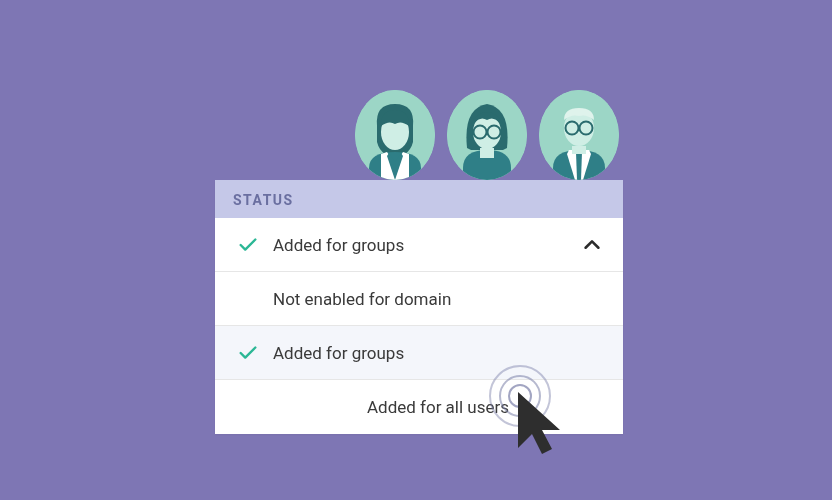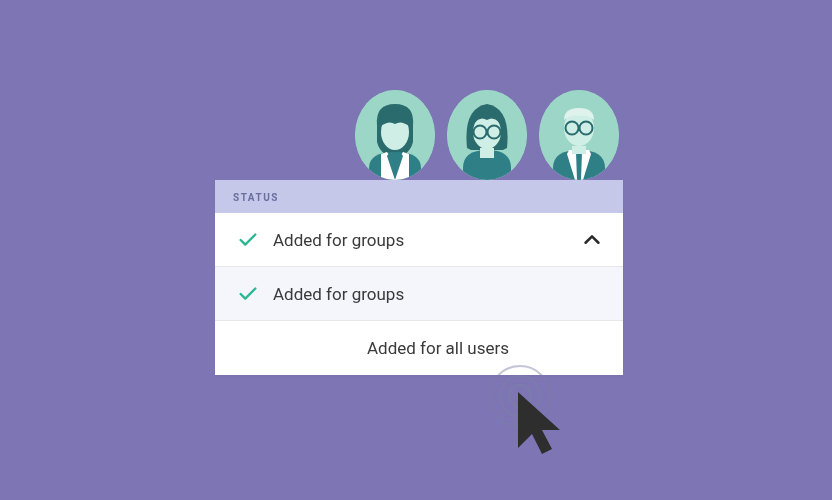--- a/index.html
+++ b/index.html
@@ -33,21 +33,21 @@
     position: absolute;
     top: 180px;
     left: 215px;
     width: 408px;
     background: #fff;
     box-shadow: 0 1px 2px rgba(0,0,0,0.05);
   }
   .panel-header {
     background: #c5c8e8;
     padding: 12px 18px 10px 18px;
-    font-size: 10px;
+    font-size: 14px;
     font-weight: 700;
     letter-spacing: 1.5px;
     color: #6a6fa0;
   }
   .row {
     display: flex;
     align-items: center;
     height: 54px;
     padding: 0 20px 0 22px;
     font-size: 17px;
@@ -143,20 +143,24 @@
         </svg>
     </span>
     <span class="row-label">Added for groups</span>
     <span class="chevron">
       <svg viewBox="0 0 24 24">
           <path d="M5 15 L12 8 L19 15" fill="none" stroke="#2b2b2b" stroke-width="2.8" stroke-linecap="round" stroke-linejoin="round"></path>
         </svg>
     </span>
   </div>
 
+  <div class="row">
+    <span class="check-spacer"></span>
+    <span class="row-label">Not enabled for domain</span>
+  </div>
 
   <div class="row highlight">
     <span class="check">
       <svg viewBox="0 0 24 24">
           <path d="M4 12 L9 17 L20 6" fill="none" stroke="#2bb795" stroke-width="2.6" stroke-linecap="round" stroke-linejoin="round"></path>
         </svg>
     </span>
     <span class="row-label">Added for groups</span>
   </div>
 

